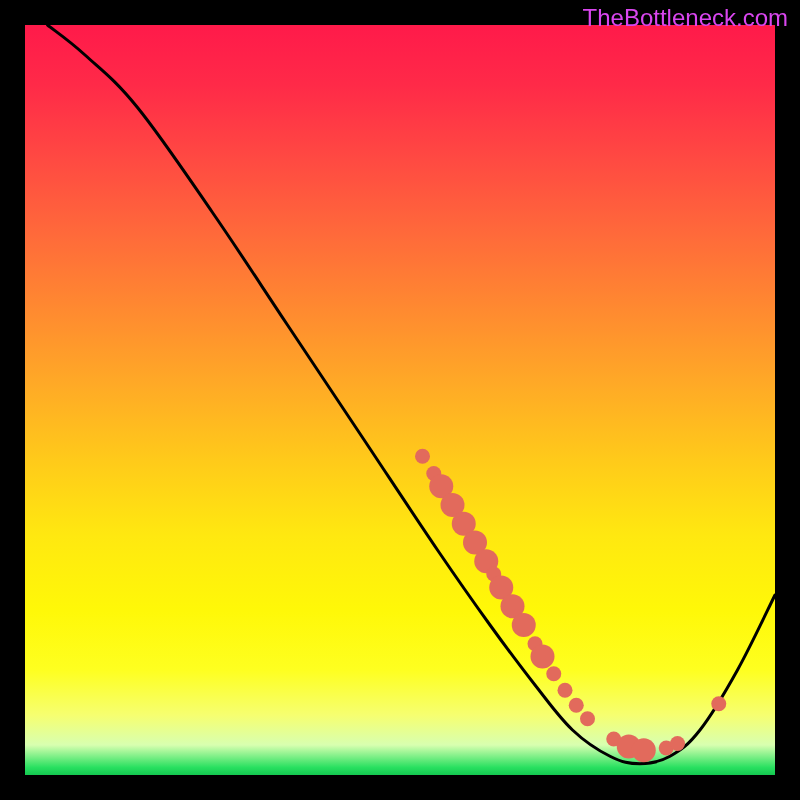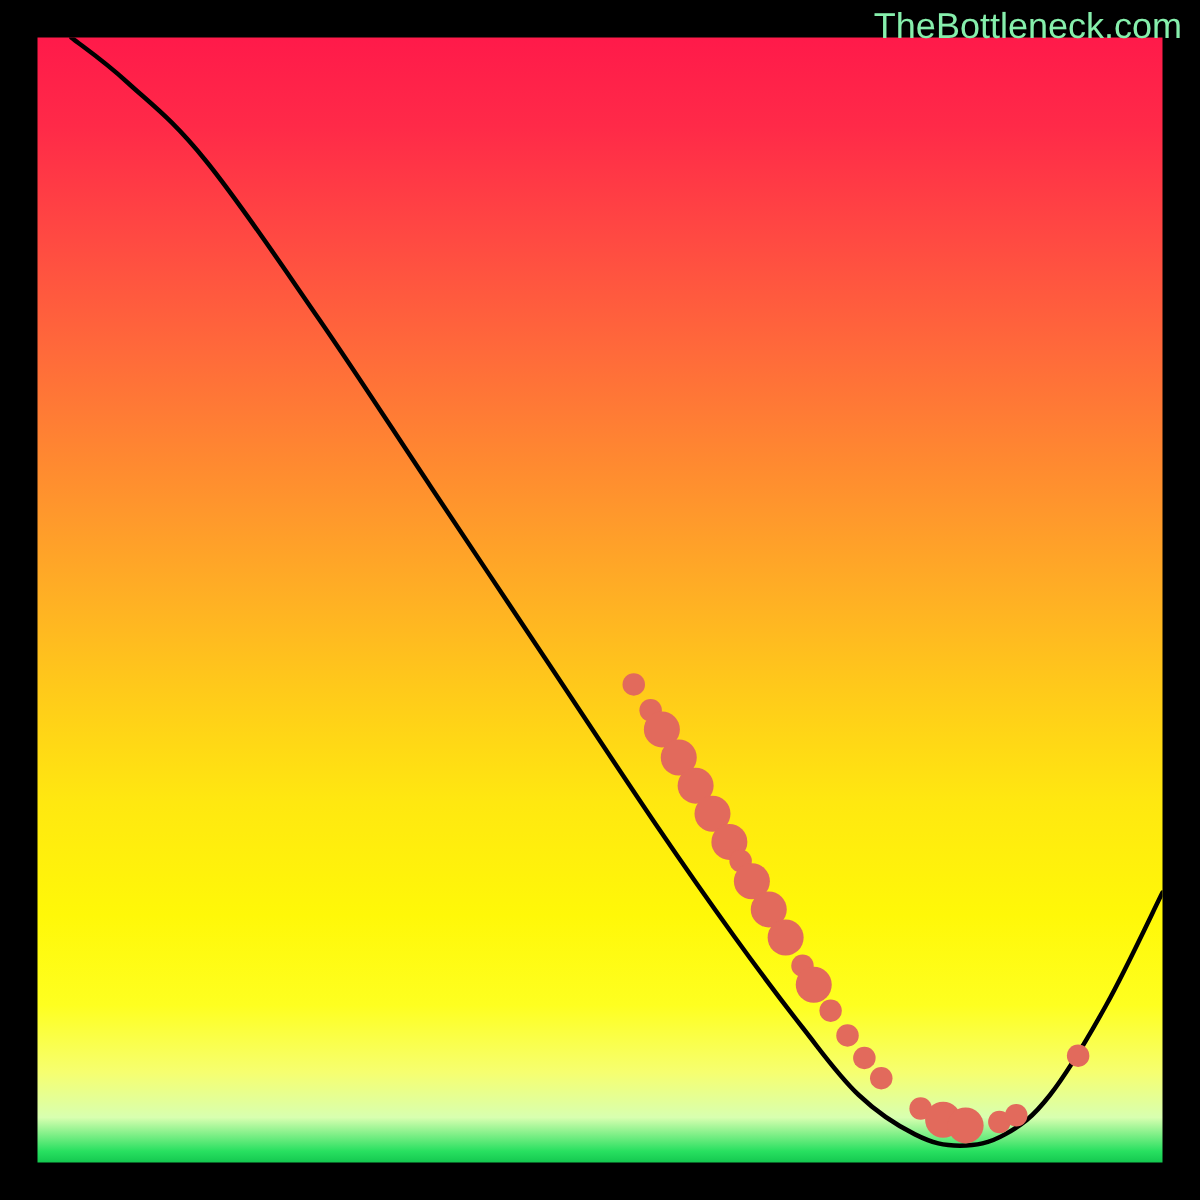--- a/index.html
+++ b/index.html
@@ -7,21 +7,21 @@
     width: 800px;
     height: 800px;
     background: #000;
     position: relative;
     overflow: hidden;
   }
   .watermark {
     position: absolute;
     top: 4px;
     right: 12px;
-    color: #86efac;
+    color: #d946ef;
     font-family: Arial, Helvetica, sans-serif;
     font-size: 24px;
     font-weight: 400;
     z-index: 10;
   }
   .plot-area {
     position: absolute;
     left: 25px;
     top: 25px;
     width: 750px;

